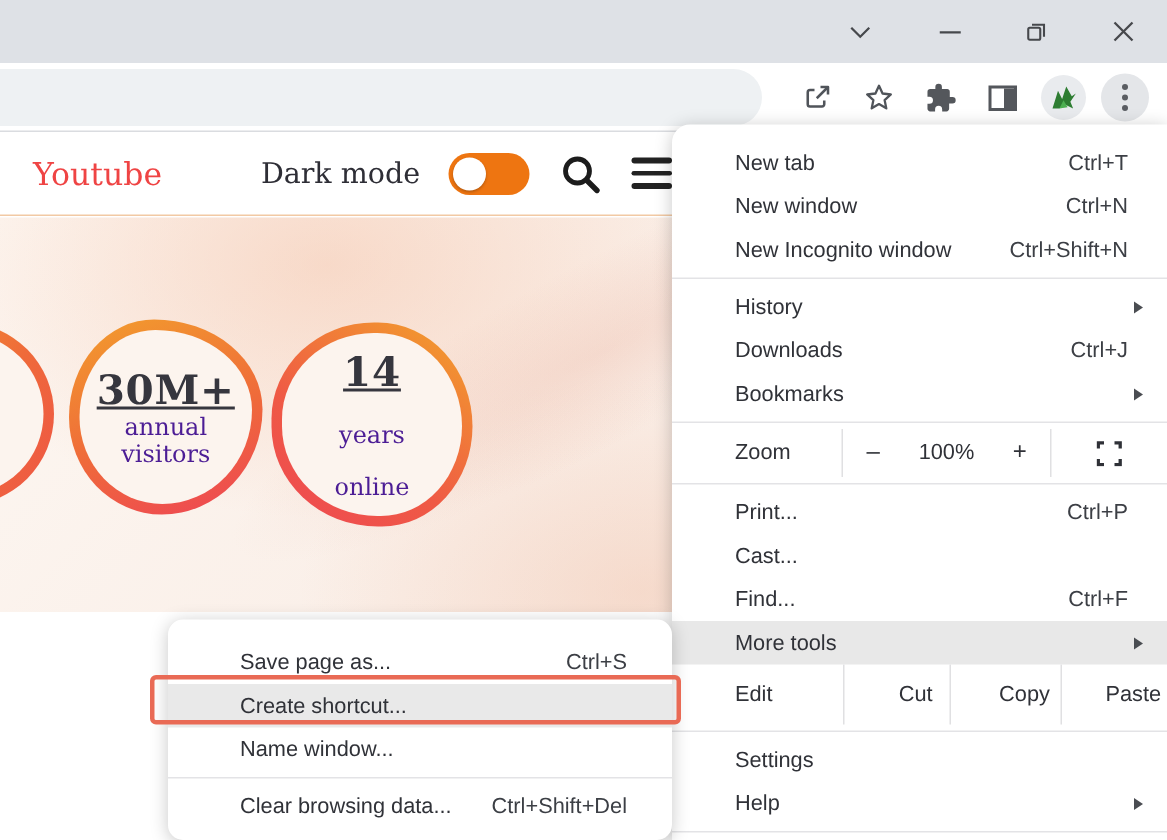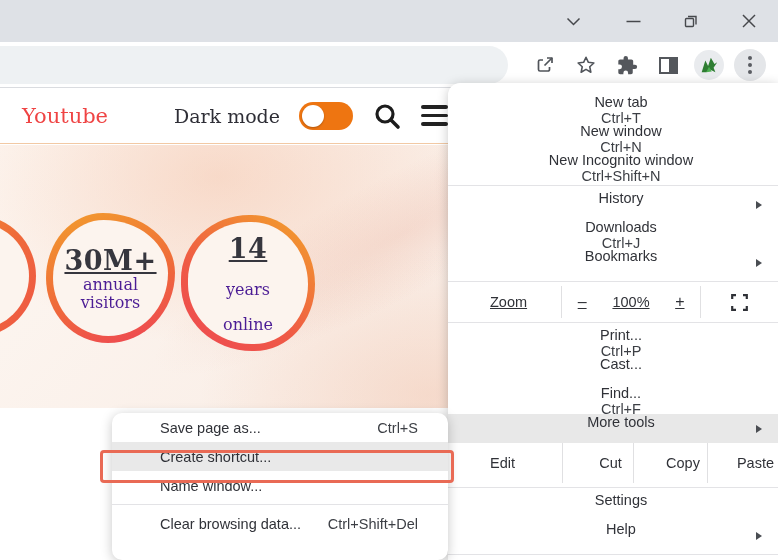--- a/index.html
+++ b/index.html
@@ -68,43 +68,43 @@
   .blob-b .blob-inner { width:120px; height:122px; border-radius:52% 48% 46% 54% / 48% 52% 50% 50%;gap:17px; }
   .blob-c { left:-86px; top:70px; width:122px; height:122px;
     background:linear-gradient(120deg,#f2992e 10%,#ef6a3a 60%,#ee5546 100%);
     border-radius:50%; }
   .blob-c .blob-inner { width:108px; height:108px; border-radius:50%; }
 
   
   .main-menu { position:absolute; left:448px; top:83px; width:330px; height:477px; background:#fff;
     border-radius:12px 0 0 0; box-shadow:0 2px 12px rgba(0,0,0,.22); padding-top:11px; z-index:10;
     font-size:14.5px; color:#303238; }
-  .m-row { position:relative; height:29px; display:flex; align-items:center; padding:0 26px 0 42px;flex-direction:column; }
+  .m-row { position:relative; height:29px; display:flex; align-items:center; padding:0 26px 0 42px; }
   .m-label { flex:1; white-space:nowrap; }
   .m-shortcut { color:#3c3f45; white-space:nowrap; }
   .m-arrow { position:absolute; right:16px; top:50%; transform:translateY(-50%);
     width:0; height:0; border-left:6px solid #4a4d52; border-top:4.5px solid transparent; border-bottom:4.5px solid transparent; }
   .m-sep { height:1px; background:#e3e3e6; margin:4px 0; }
   .m-highlight { background:#e8e8e8; }
-  .zoom-row { display:flex; height:32px; align-items:stretch;text-decoration:underline; }
+  .zoom-row { display:flex; height:32px; align-items:stretch; }
   .zoom-cell-label { width:113px; display:flex; align-items:center; padding-left:42px; }
   .zoom-cell-mid { width:140px; display:flex; align-items:center; justify-content:space-around;
     border-left:1px solid #e0e0e2; border-right:1px solid #e0e0e2; }
   .zoom-cell-right { flex:1; display:flex; align-items:center; justify-content:center; }
   .zoom-minus, .zoom-plus { font-size:16px; color:#2f3137; width:20px; text-align:center; }
   .edit-row { display:flex; height:40px; align-items:stretch; }
   .edit-cell { display:flex; align-items:center; justify-content:center;padding-left:25px; }
   .edit-cell.first { width:114px; justify-content:flex-start; padding-left:42px; }
   .edit-cell.c2 { width:71px; border-left:1px solid #e0e0e2; }
   .edit-cell.c3 { width:74px; border-left:1px solid #e0e0e2; }
   .edit-cell.c4 { flex:1; border-left:1px solid #e0e0e2; }
 
   
   .submenu { position:absolute; left:112px; top:413px; width:336px; height:147px; background:#fff;
-    border-radius:10px; box-shadow:0 2px 12px rgba(0,0,0,.22); padding-top:0; z-index:20;
+    border-radius:10px; box-shadow:0 2px 12px rgba(0,0,0,.22); padding-top:14px; z-index:20;
     font-size:14.5px; color:#303238; }
   .s-row { height:29px; display:flex; align-items:center; padding:0 30px 0 48px; }
   .s-highlight { background:#e9e9e9; }
   .annotation-box { position:absolute; left:100px; top:450px; width:354px; height:33px;
     border:3px solid #e96a55; border-radius:4px; z-index:30; pointer-events:none; }
 
   svg { display:block; }
 </style>
 </head>
 <body>

